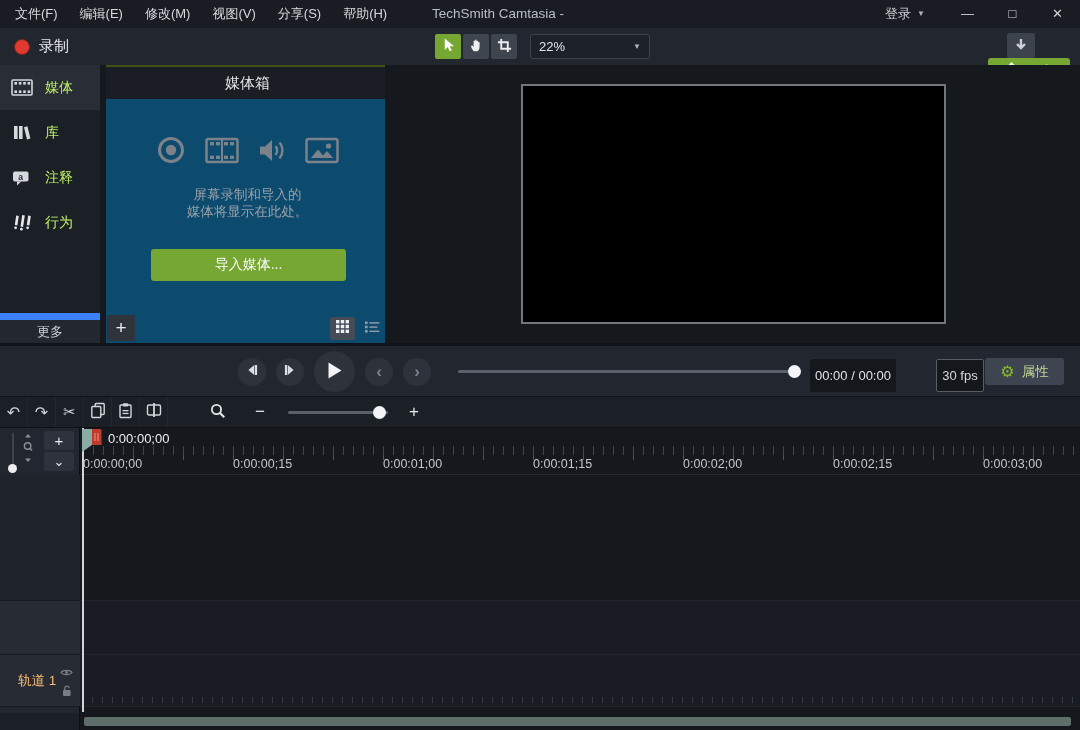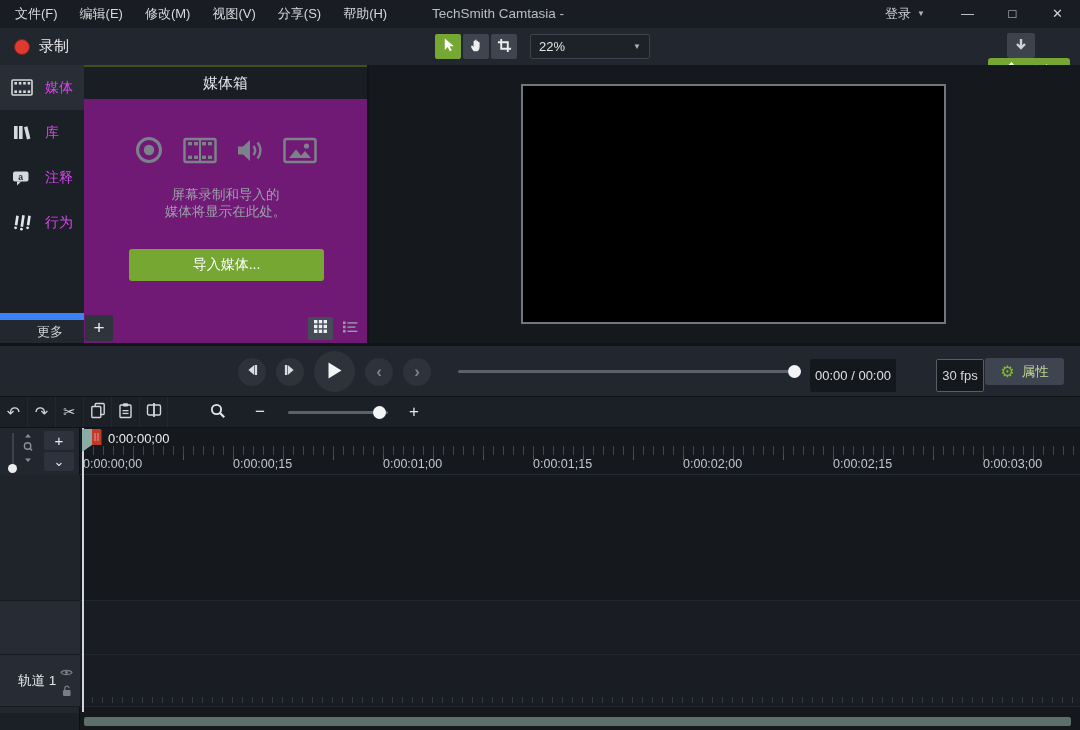--- a/index.html
+++ b/index.html
@@ -30,27 +30,27 @@
   .zoom-select{margin-left:11px;width:120px;height:25px;background:#1d2128;border:1px solid #3c434d;border-radius:2px;
         display:flex;align-items:center;justify-content:space-between;padding:0 8px;color:#e3e6e9;}
   .toolbar-right{position:absolute;right:10px;top:5px;display:flex;align-items:center;flex-direction:column;}
   .dl-btn{width:28px;height:25px;border:0;border-radius:2px;background:#3d434d;display:flex;align-items:center;justify-content:center;margin-right:16px;padding:0;}
   .share-btn{width:82px;height:27px;border:0;border-radius:3px;background:#76a733;color:#fff;font-size:14px;
         display:flex;align-items:center;justify-content:center;gap:8px;padding:0;}
 
   
   .main{position:absolute;top:65px;left:0;width:100%;height:280px;border-bottom:2px solid #101318;}
   .sidebar{position:absolute;left:0;top:0;width:100px;height:100%;background:#1b1f26;}
-  .side-item{height:45px;display:flex;align-items:center;gap:11px;padding-left:10px;color:#d946ef;font-size:14px;}
+  .side-item{height:45px;display:flex;align-items:center;gap:11px;padding-left:10px;color:#bef264;font-size:14px;}
   .side-item.selected{background:#282d36;}
   .side-item .ic{width:24px;display:flex;justify-content:center;}
   .more-row{position:absolute;left:0;bottom:0;width:100px;height:30px;background:#232830;border-top:7px solid #3b82f6;
         display:flex;align-items:center;justify-content:center;color:#d0d4d8;}
 
-  .mediabin{position:absolute;left:84px;top:0;width:285px;height:100%;background:#701a75;border-right:2px solid #101318;}
+  .mediabin{position:absolute;left:106px;top:0;width:285px;height:100%;background:#0c4a6e;border-right:2px solid #101318;}
   .mb-header{height:34px;background:#1a1d23;border-top:2px solid #3f5019;display:flex;align-items:center;justify-content:center;
         font-size:15px;color:#e3e6e9;}
   .mb-icons{margin-top:36px;display:flex;align-items:center;justify-content:center;gap:19px;color:#7b828a;}
   .mb-empty{margin-top:18px;text-align:center;color:#9aa1a8;font-size:13.5px;line-height:17px;}
   .import-btn{position:absolute;left:45px;top:184px;width:195px;height:32px;border:0;border-radius:3px;background:#76a733;
         color:#fff;font-size:14px;}
   .mb-bottom{position:absolute;left:0;bottom:0;width:100%;height:30px;display:flex;align-items:center;justify-content:flex-end;padding-right:4px;gap:5px;}
   .add-media-btn{position:absolute;left:1px;top:2px;width:28px;height:26px;background:#2e333c;border:0;border-radius:2px;
         color:#e8ebee;font-size:19px;line-height:24px;padding:0;}
   .view-toggle{width:25px;height:23px;border:0;border-radius:2px;background:transparent;display:flex;align-items:center;justify-content:center;padding:0;}
@@ -88,21 +88,21 @@
   .gutter{position:absolute;left:0;top:0;width:80px;height:285px;background:#22262e;border-right:1px solid #0d0f13;}
   .vz-track{position:absolute;left:12px;top:5px;width:2px;height:33px;background:#3c434c;}
   .vz-knob{position:absolute;left:8px;top:36px;width:9px;height:9px;border-radius:50%;background:#eceef0;}
   .tr-btn{position:absolute;width:30px;height:19px;background:#2d323c;border:0;border-radius:2px;color:#e8ebee;
         display:flex;align-items:center;justify-content:center;padding:0;}
   .tr-add{left:44px;top:3px;font-size:15px;}
   .tr-collapse{left:44px;top:24px;font-size:13px;}
   .gutter-upper{position:absolute;left:0;top:47px;width:80px;height:125px;background:#1f242b;}
   .gutter-rowA{position:absolute;left:0;top:172px;width:80px;height:55px;background:#272c34;border-top:1px solid #171b21;border-bottom:1px solid #171b21;}
   .gutter-rowB{position:absolute;left:0;top:227px;width:80px;height:52px;background:#272c34;border-bottom:1px solid #171b21;}
-  .track-label{position:absolute;left:18px;top:17px;color:#e5e5e5;font-size:13.5px;}
+  .track-label{position:absolute;left:18px;top:17px;color:#fdba74;font-size:13.5px;}
   .track-flags{position:absolute;right:7px;top:10px;display:flex;flex-direction:column;align-items:center;gap:5px;}
 
   .ruler{position:absolute;left:80px;right:0;top:0;height:47px;background:#15181d;border-bottom:1px solid #262b32;text-align:right;}
   .ticks-major{position:absolute;left:3px;right:0;top:18px;height:14px;
         background-image:repeating-linear-gradient(to right,#4d545c 0px,#4d545c 1px,transparent 1px,transparent 50px);}
   .ticks-minor{position:absolute;left:3px;right:0;top:18px;height:9px;
         background-image:repeating-linear-gradient(to right,#3f464e 0px,#3f464e 1px,transparent 1px,transparent 10px);}
   .ruler-label{position:absolute;top:29px;color:#c3c8ce;font-size:12.5px;white-space:nowrap;}
   .ph-time{position:absolute;left:28px;top:3px;color:#eceef0;font-size:13px;}
 

